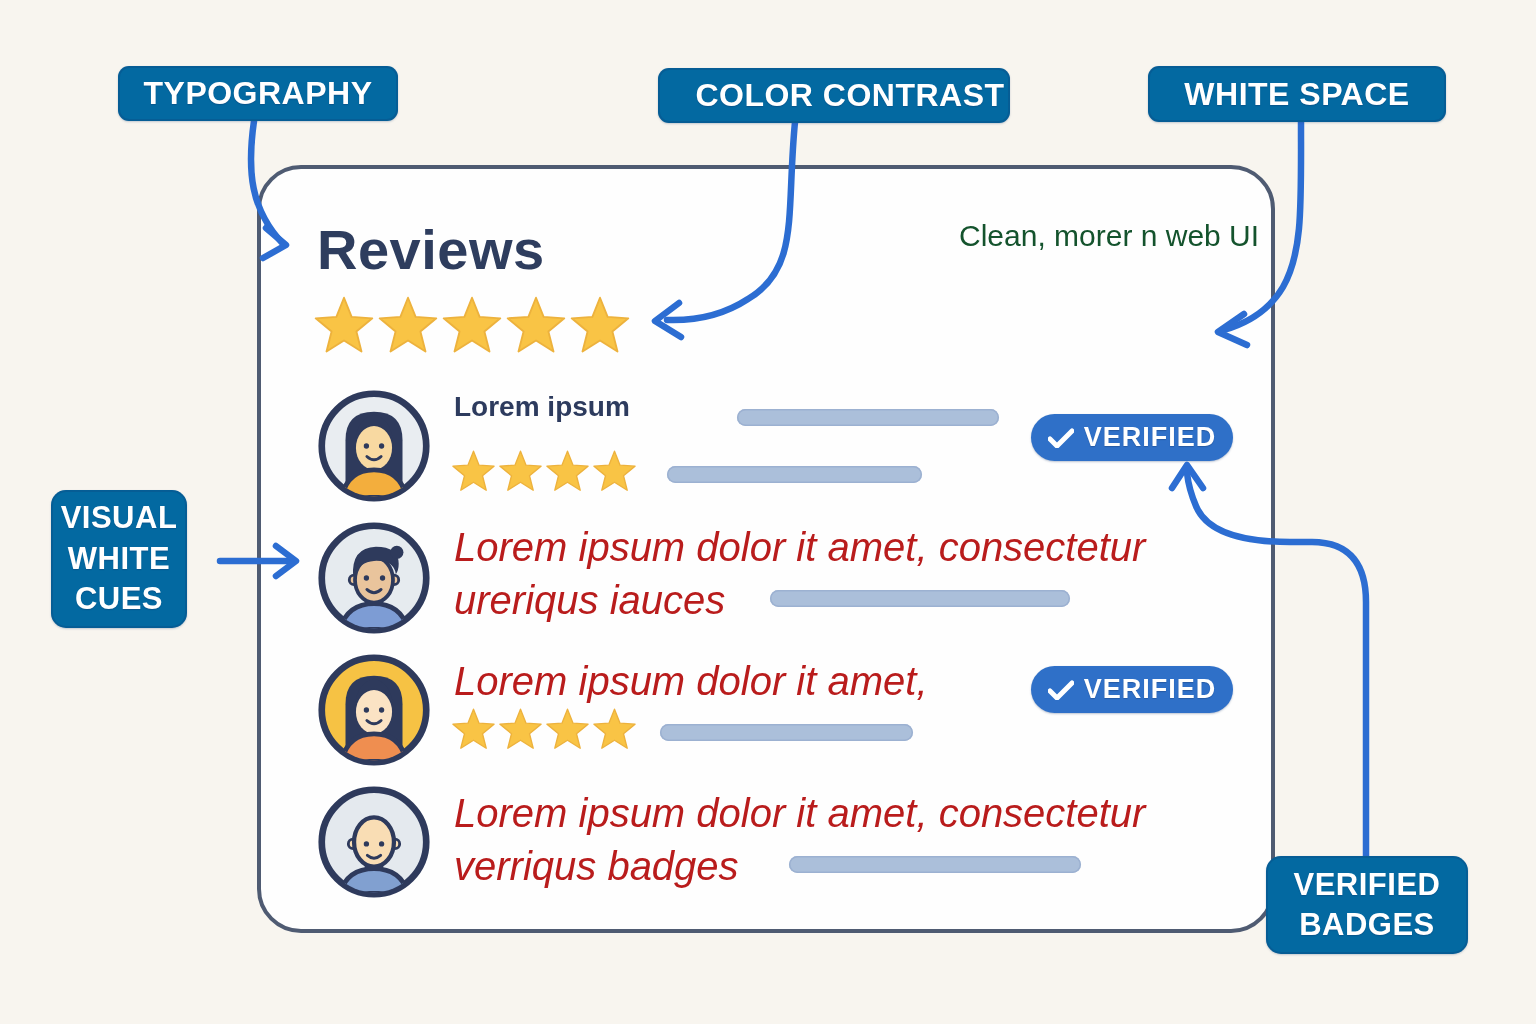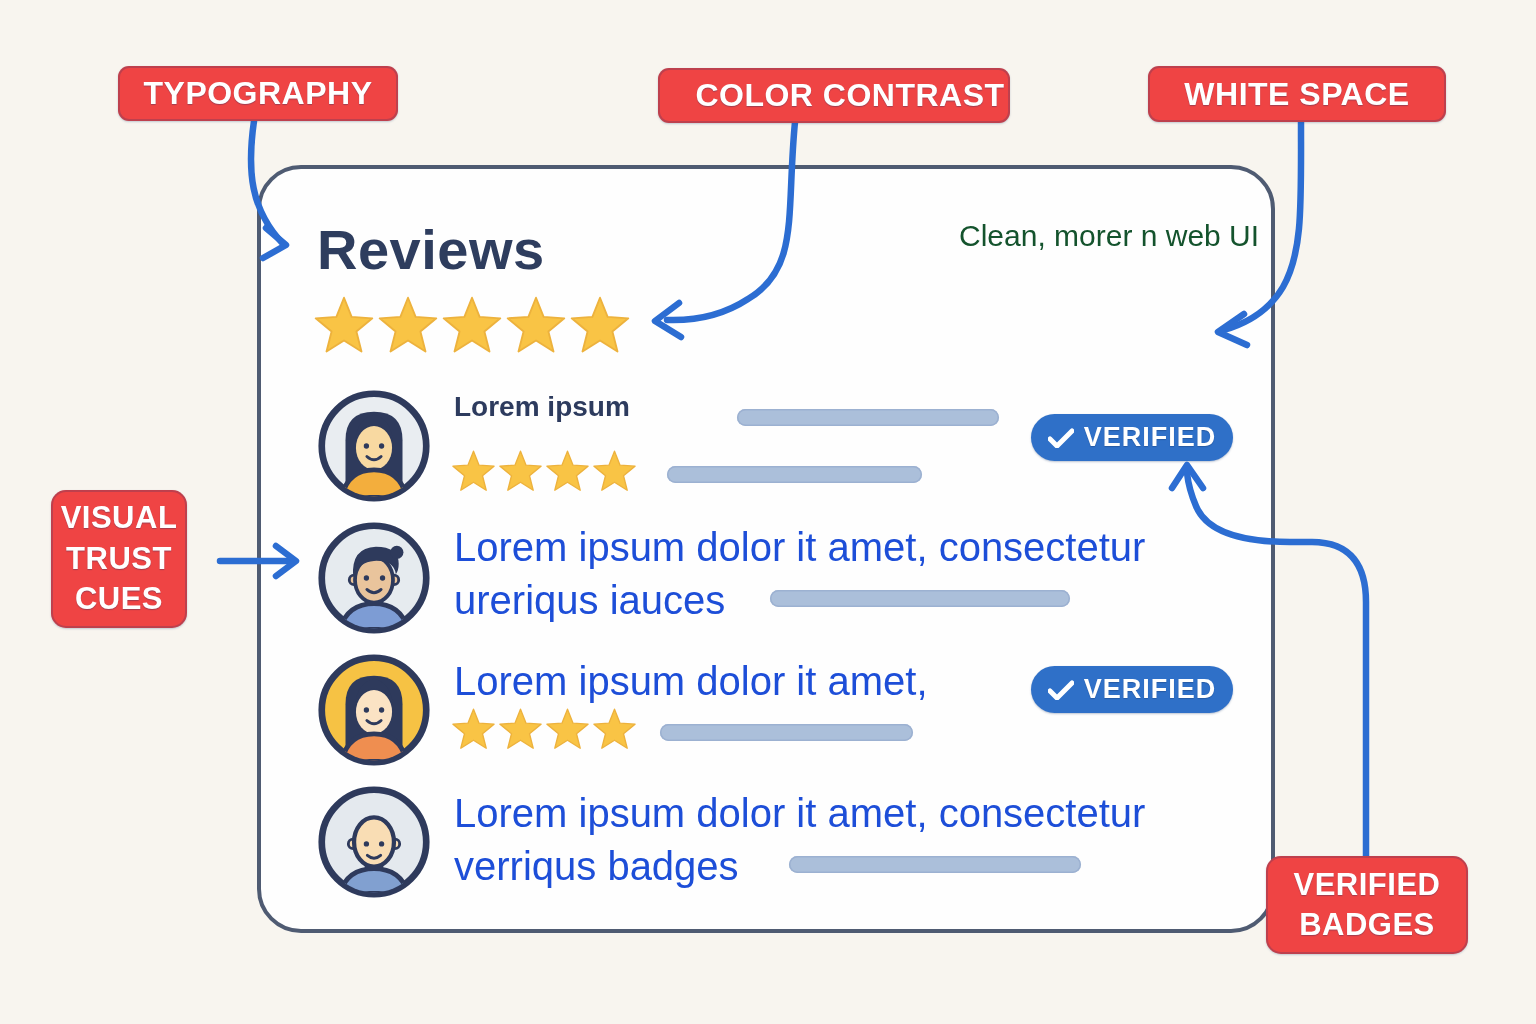--- a/index.html
+++ b/index.html
@@ -4,21 +4,21 @@
 <style>
   html,body{margin:0;padding:0;}
   body{
     width:1536px;height:1024px;position:relative;overflow:hidden;
     background:#f8f5ef;
     font-family:"Liberation Sans", sans-serif;
   }
   
   .callout{
     position:absolute;z-index:20;
-    background:#ef4444;color:#ffffff;
+    background:#0369a1;color:#ffffff;
     border-radius:11px;
     display:flex;flex-direction:column;align-items:center;justify-content:center;
     font-weight:bold;letter-spacing:.5px;
     box-shadow:inset 0 0 0 2px rgba(17,52,110,.22), 0 1px 2px rgba(40,70,120,.25);
     text-shadow:0 1px 1px rgba(20,50,100,.35);
   }
   .callout.one-line{font-size:32px;}
   #lbl-typography{left:118px;top:66px;width:280px;height:55px;}
   #lbl-color-contrast{left:658px;top:68px;width:320px;height:55px;padding-left:32px;}
   #lbl-white-space{left:1148px;top:66px;width:298px;height:56px;}
@@ -40,21 +40,21 @@
     font-size:56px;font-weight:bold;color:#2e3d5e;letter-spacing:.5px;
   }
   .stars{position:absolute;display:flex;gap:2px;}
   .star{display:block;}
   .star-big{width:62px;height:60px;}
   .star-small{width:45px;height:44px;}
   #overall-stars{left:52px;top:126px;}
   
   .avatar{position:absolute;width:114px;height:114px;}
   .rev-name{position:absolute;font-size:28px;font-weight:bold;color:#2d3b5e;white-space:nowrap;}
-  .rev-text{position:absolute;font-size:40px;font-weight:500;color:#1d4ed8;white-space:nowrap;}
+  .rev-text{position:absolute;font-size:40px;font-weight:500;color:#b91c1c;white-space:nowrap;font-style:italic;}
   .bar{
     position:absolute;height:17px;border-radius:9px;
     background:#abbfda;box-shadow:inset 0 0 0 1.5px #9cb1d1;
   }
   .badge{
     position:absolute;width:202px;height:47px;
     background:#2f70c8;border-radius:26px;
     display:flex;align-items:center;justify-content:center;gap:10px;
     color:#fff;font-size:27px;font-weight:bold;letter-spacing:1px;
     box-shadow:0 1px 2px rgba(30,60,110,.3);
@@ -251,19 +251,19 @@
   <span>TYPOGRAPHY</span>
 </div>
 <div class="callout one-line" id="lbl-color-contrast">
   <span>COLOR CONTRAST</span>
 </div>
 <div class="callout one-line" id="lbl-white-space">
   <span>WHITE SPACE</span>
 </div>
 <div class="callout" id="lbl-visual-trust">
   <span>VISUAL</span>
-  <span>TRUST</span>
+  <span>WHITE</span>
   <span>CUES</span>
 </div>
 <div class="callout" id="lbl-verified-badges">
   <span>VERIFIED</span>
   <span>BADGES</span>
 </div>
 
 </body></html>

